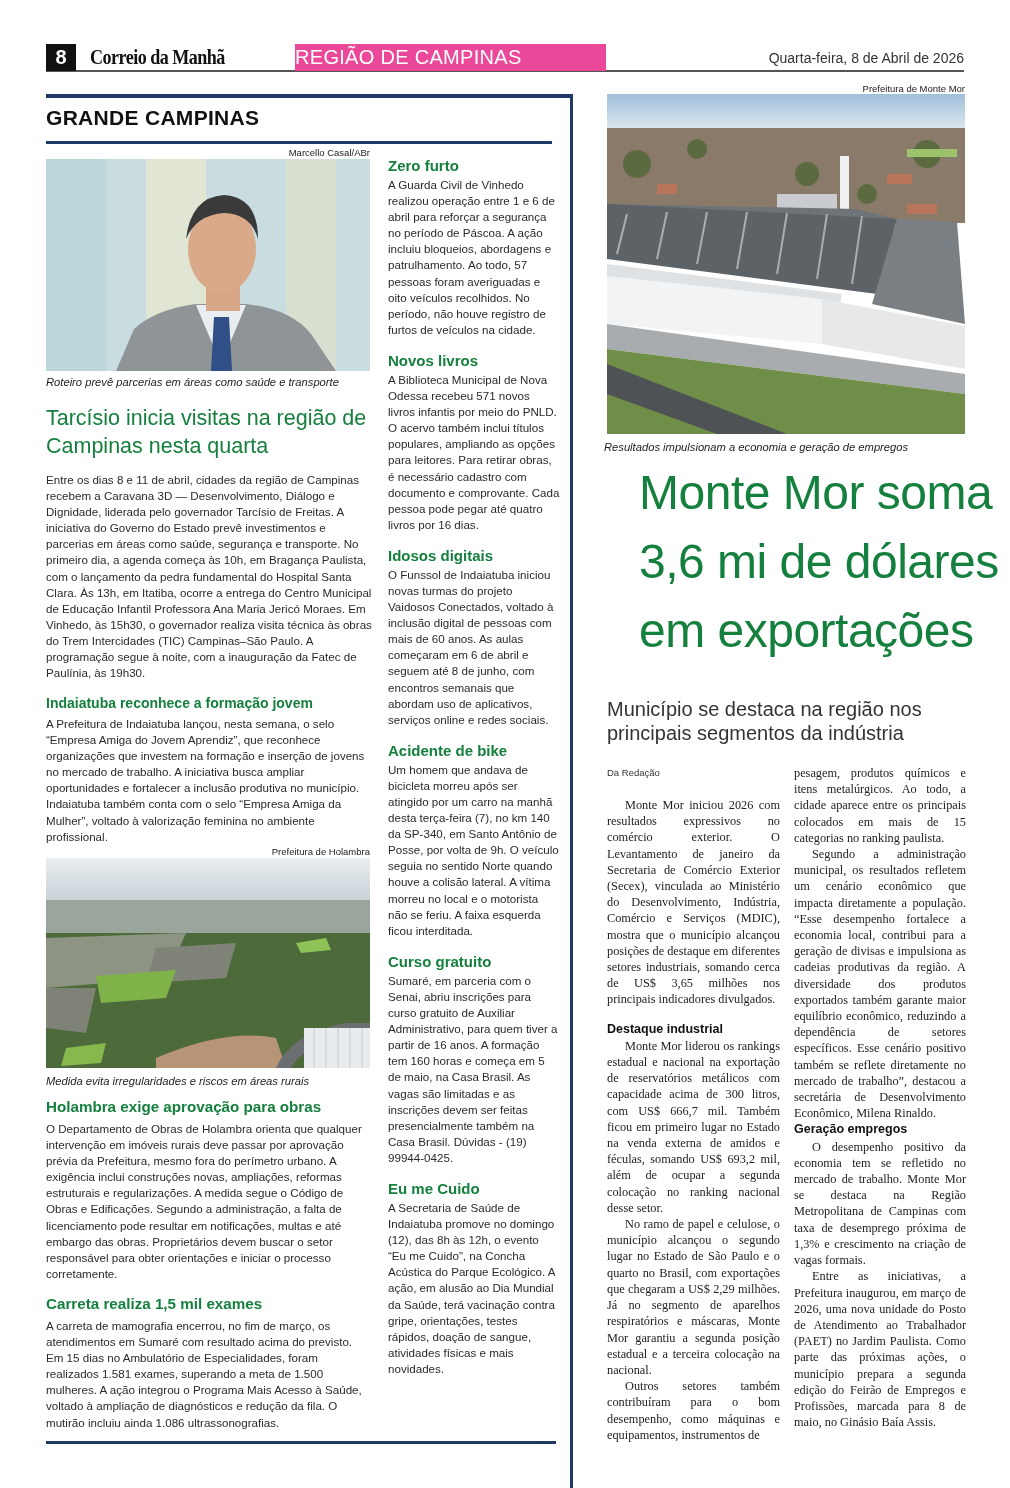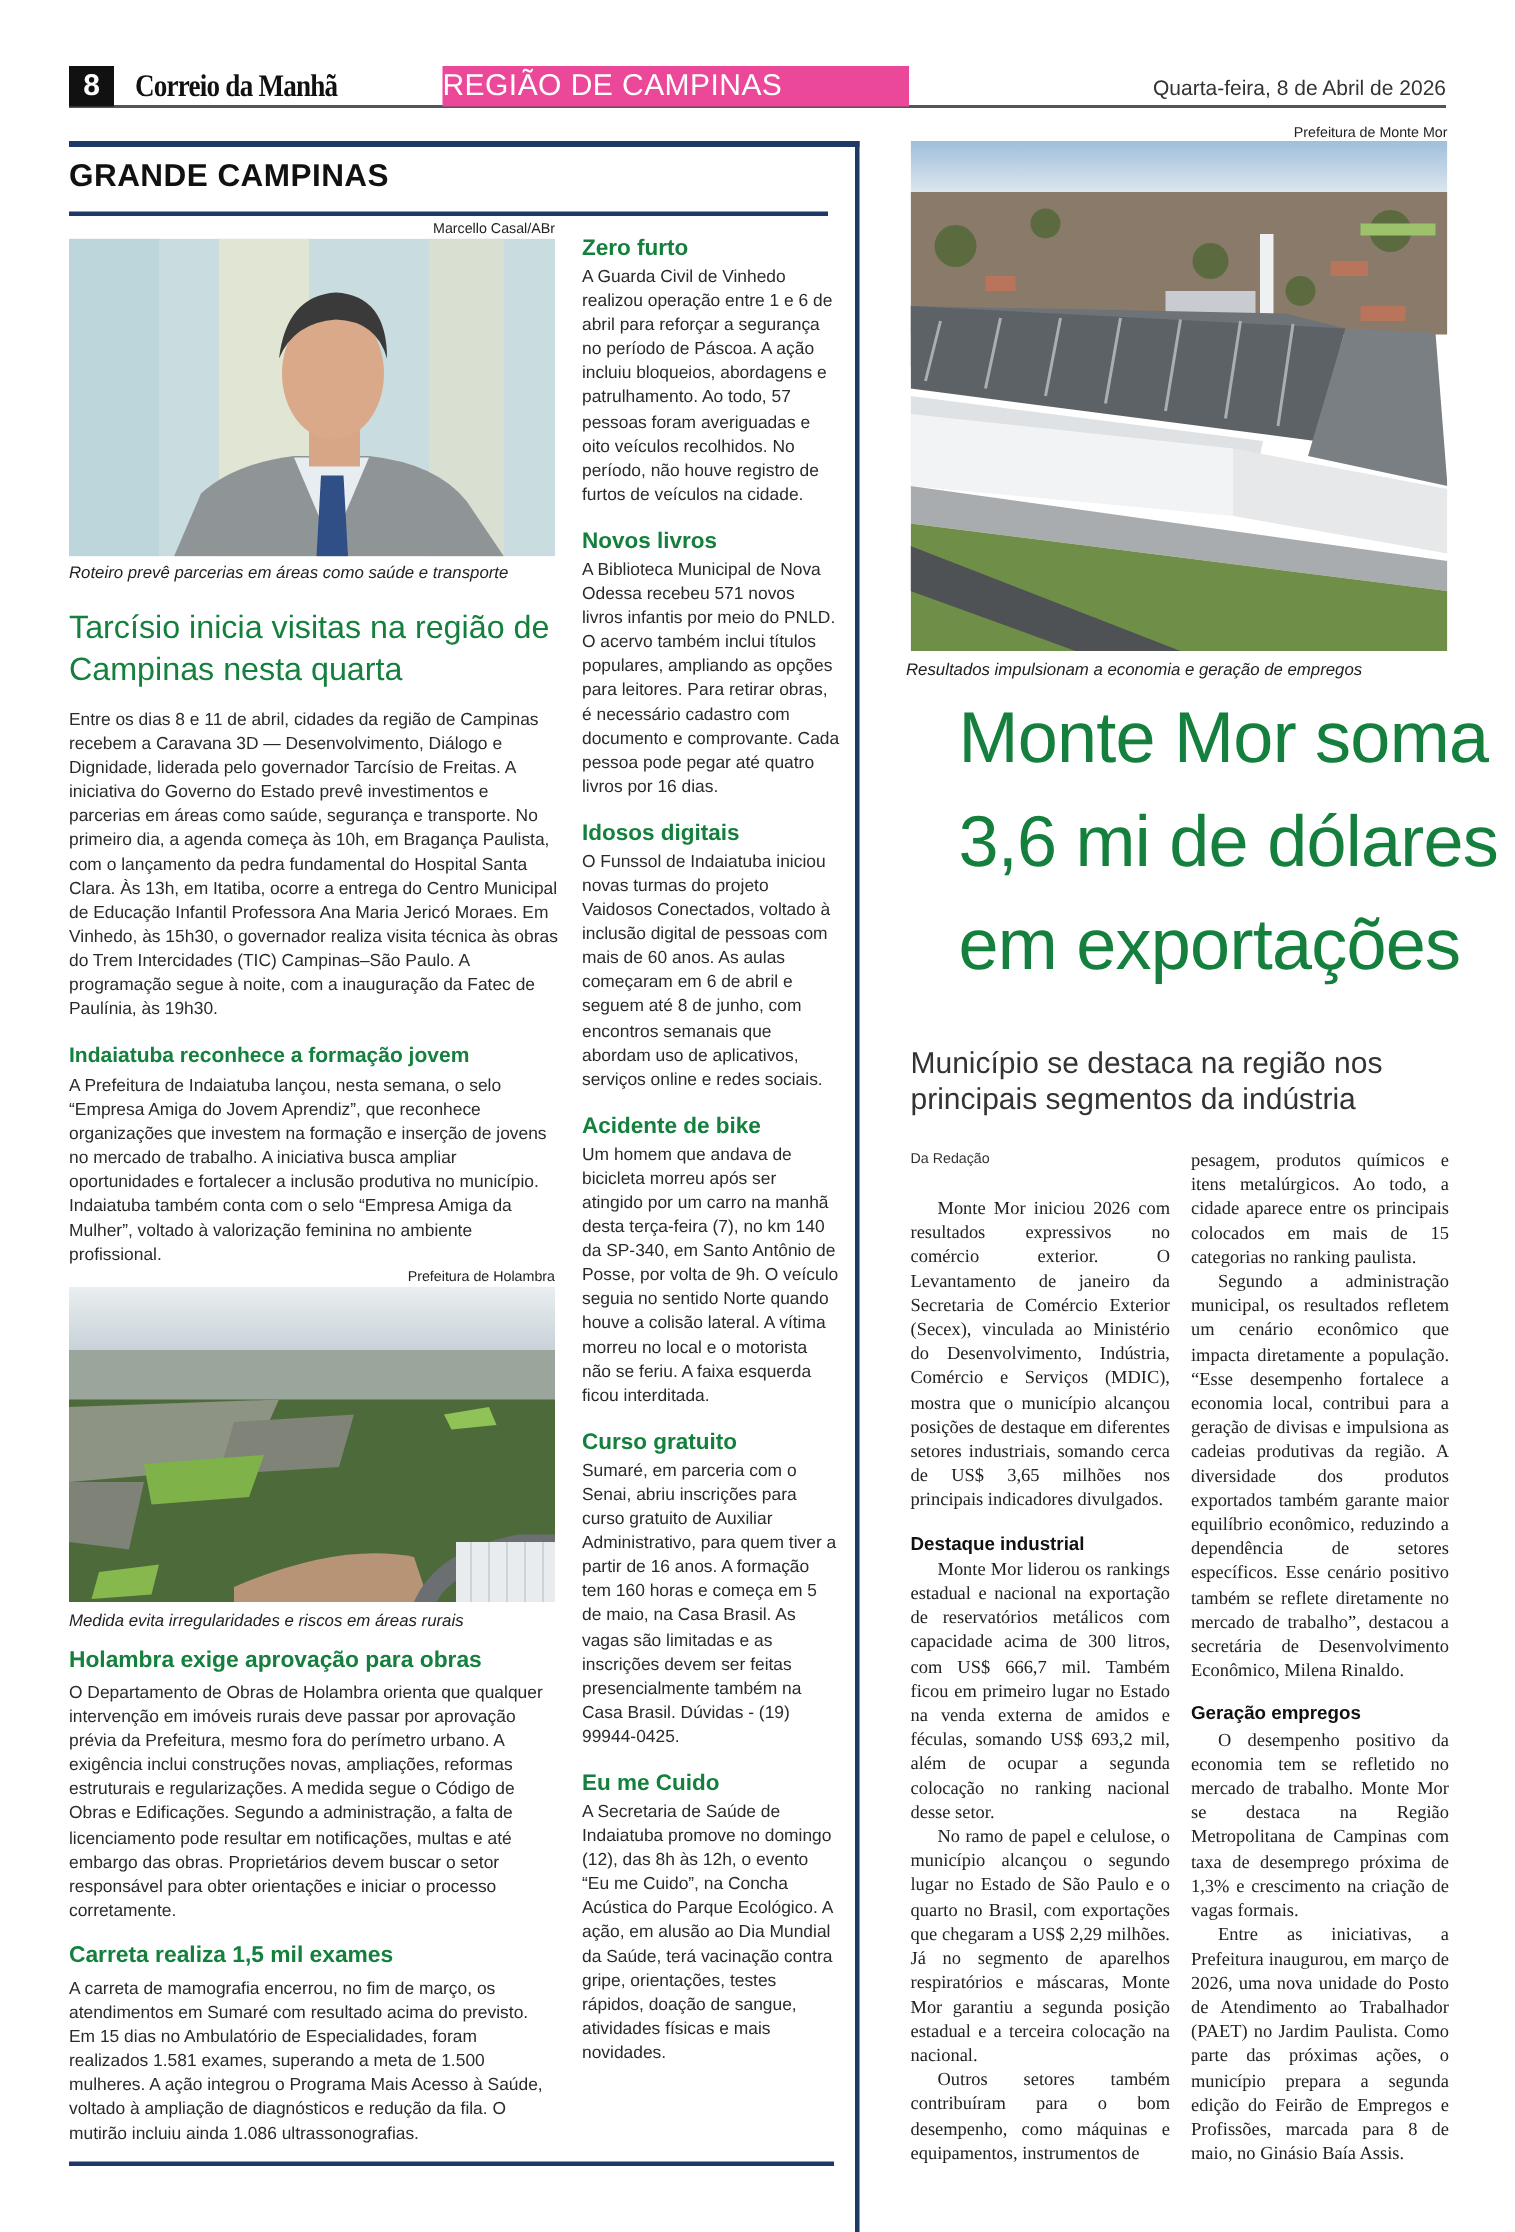--- a/index.html
+++ b/index.html
@@ -193,16 +193,16 @@
   <p>Monte Mor iniciou 2026 com resultados expressivos no comércio exterior. O Levantamento de janeiro da Secretaria de Comércio Exterior (Secex), vinculada ao Ministério do Desenvolvimento, Indústria, Comércio e Serviços (MDIC), mostra que o município alcançou posições de destaque em diferentes setores industriais, somando cerca de US$ 3,65 milhões nos principais indicadores divulgados.</p>
   <div class="subhd" style="margin-top:13px; margin-bottom:1px;">Destaque industrial</div>
   <p>Monte Mor liderou os rankings estadual e nacional na exportação de reservatórios metálicos com capacidade acima de 300 litros, com US$ 666,7 mil. Também ficou em primeiro lugar no Estado na venda externa de amidos e féculas, somando US$ 693,2 mil, além de ocupar a segunda colocação no ranking nacional desse setor.</p>
   <p>No ramo de papel e celulose, o município alcançou o segundo lugar no Estado de São Paulo e o quarto no Brasil, com exportações que chegaram a US$ 2,29 milhões. Já no segmento de aparelhos respiratórios e máscaras, Monte Mor garantiu a segunda posição estadual e a terceira colocação na nacional.</p>
   <p>Outros setores também contribuíram para o bom desempenho, como máquinas e equipamentos, instrumentos de</p>
 </div>
 
 <div class="serif" style="position:absolute; left:794px; top:765px; width:172px;">
   <p style="text-indent:0;">pesagem, produtos químicos e itens metalúrgicos. Ao todo, a cidade aparece entre os principais colocados em mais de 15 categorias no ranking paulista.</p>
   <p>Segundo a administração municipal, os resultados refletem um cenário econômico que impacta diretamente a população. “Esse desempenho fortalece a economia local, contribui para a geração de divisas e impulsiona as cadeias produtivas da região. A diversidade dos produtos exportados também garante maior equilíbrio econômico, reduzindo a dependência de setores específicos. Esse cenário positivo também se reflete diretamente no mercado de trabalho”, destacou a secretária de Desenvolvimento Econômico, Milena Rinaldo.</p>
-  <div class="subhd" style="margin-top:13px; margin-bottom:1px;">Geração empregos</div>
+  <div class="subhd" style="margin-bottom:1px;">Geração empregos</div>
   <p>O desempenho positivo da economia tem se refletido no mercado de trabalho. Monte Mor se destaca na Região Metropolitana de Campinas com taxa de desemprego próxima de 1,3% e crescimento na criação de vagas formais.</p>
   <p>Entre as iniciativas, a Prefeitura inaugurou, em março de 2026, uma nova unidade do Posto de Atendimento ao Trabalhador (PAET) no Jardim Paulista. Como parte das próximas ações, o município prepara a segunda edição do Feirão de Empregos e Profissões, marcada para 8 de maio, no Ginásio Baía Assis.</p>
 </div>
 
 </body></html>

